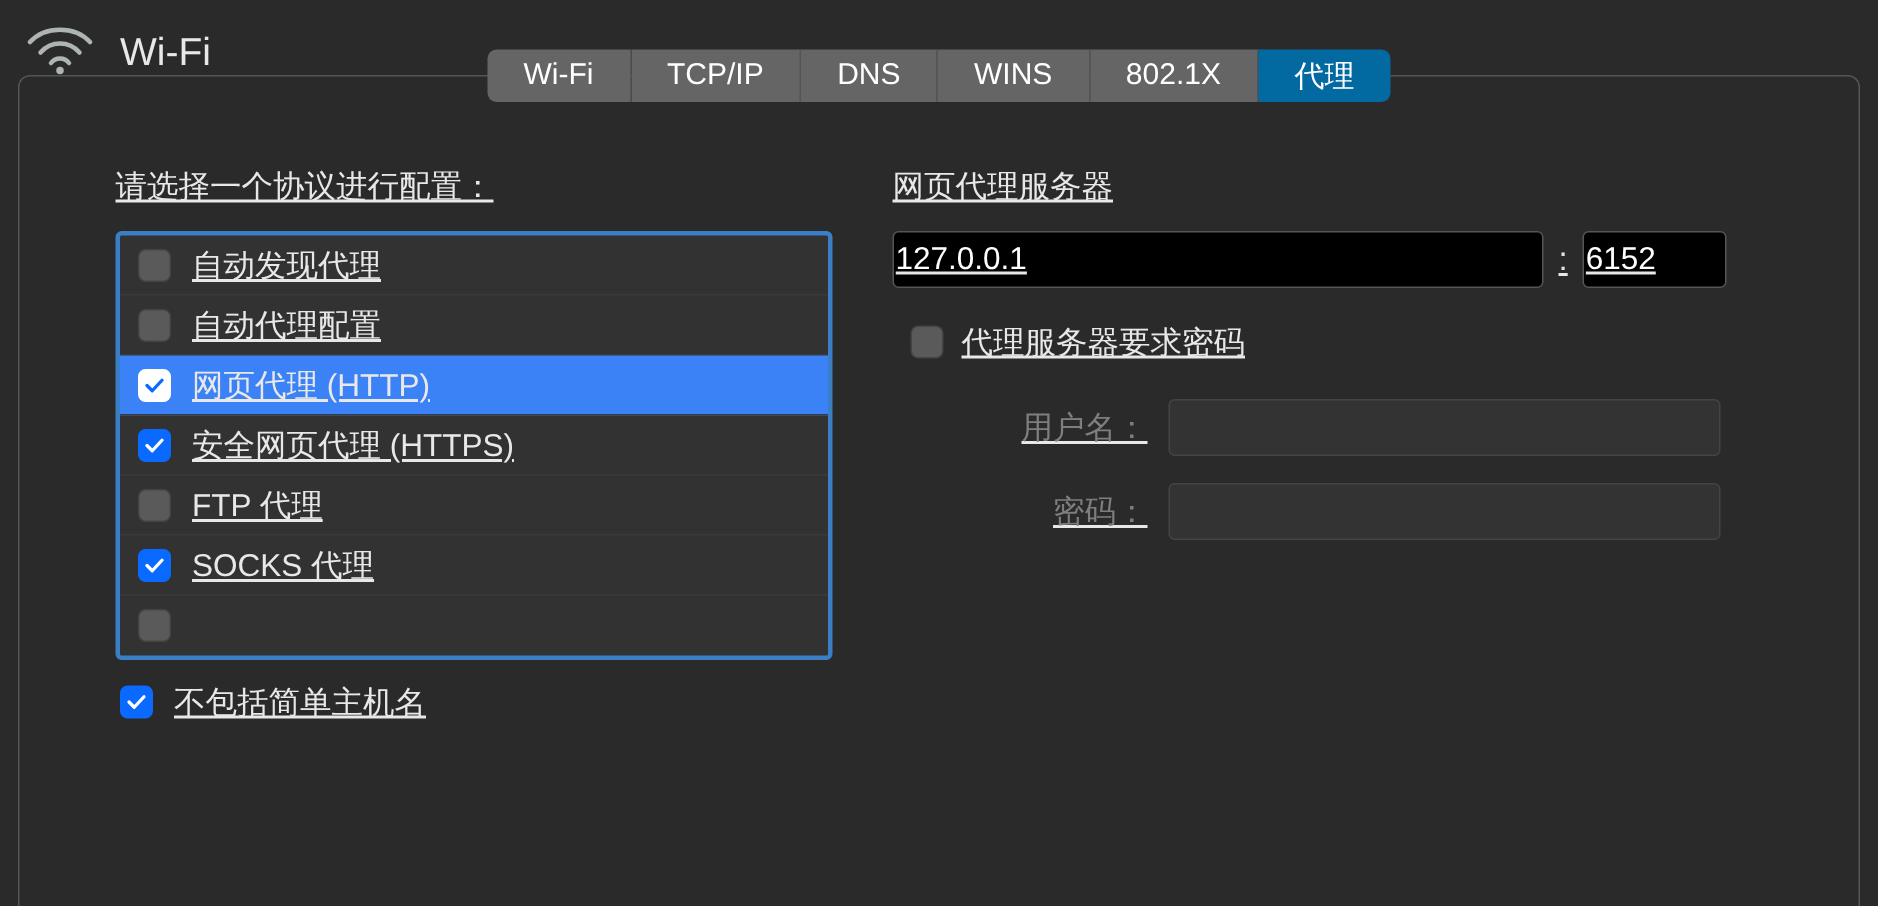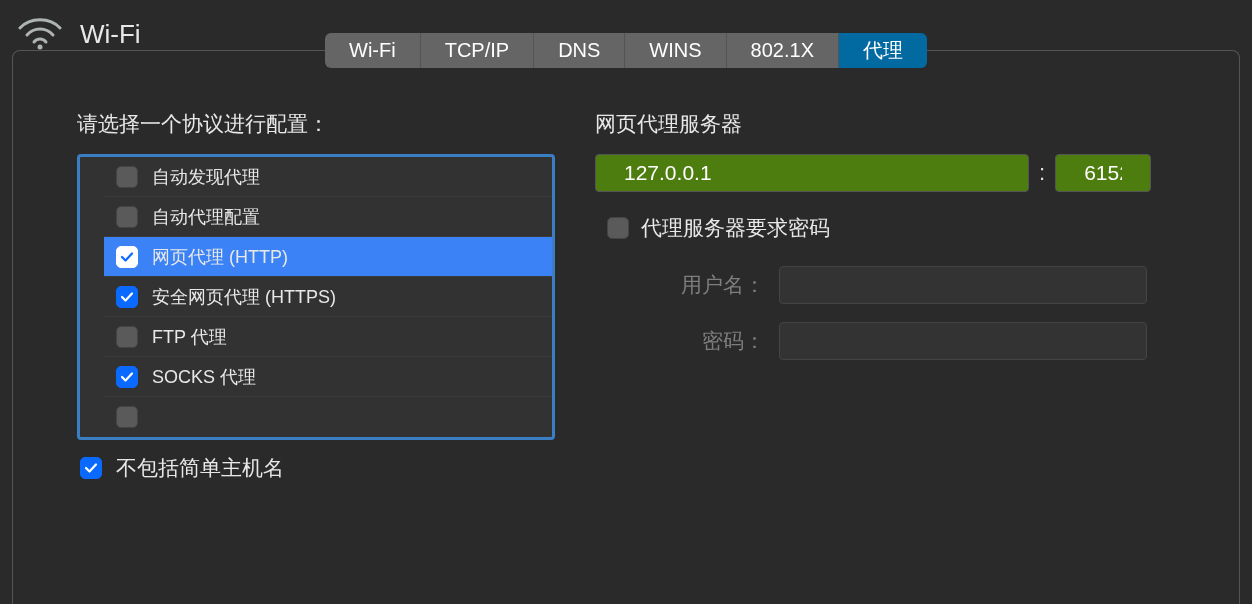--- a/index.html
+++ b/index.html
@@ -68,20 +68,21 @@
       border-radius: 8px 8px 0 0;
       position: relative;
       top: -18px;
       padding-top: 60px;
       height: 560px;
     }
     .content {
       display: flex;
       gap: 40px;
       padding: 0 78px 0 64px;
+      text-decoration: underline;
     }
     .left-col {
       width: 478px;
     }
     .right-col {
       flex: 1;
     }
     .section-label {
       font-size: 21px;
       margin-bottom: 16px;
@@ -93,22 +94,21 @@
       background: #323232;
       overflow: hidden;
     }
     .protocol-item {
       display: flex;
       align-items: center;
       height: 40px;
       padding: 0 12px;
       cursor: pointer;
       border-bottom: 1px solid #3a3a3a;
-      font-size: 18px;
-      margin-left: 24px;
+      font-size: 21px;
     }
     .protocol-item:last-child {
       border-bottom: none;
     }
     .protocol-item.selected {
       background: #3b82f6;
     }
     .checkbox {
       width: 22px;
       height: 22px;
@@ -147,26 +147,26 @@
       padding-left: 3px;
       font-size: 21px;
     }
     .server-inputs {
       display: flex;
       align-items: center;
       gap: 10px;
       margin-bottom: 22px;
     }
     .text-input {
-      background: #4d7c0f;
+      background: #000000;
       border: 1px solid #555;
       border-radius: 4px;
       color: #ffffff;
       font-size: 21px;
-      padding: 6px 28px;
+      padding: 6px 1px;
       height: 38px;
     }
     .host-input {
       width: 434px;
     }
     .port-input {
       width: 96px;
     }
     .colon {
       font-size: 22px;

